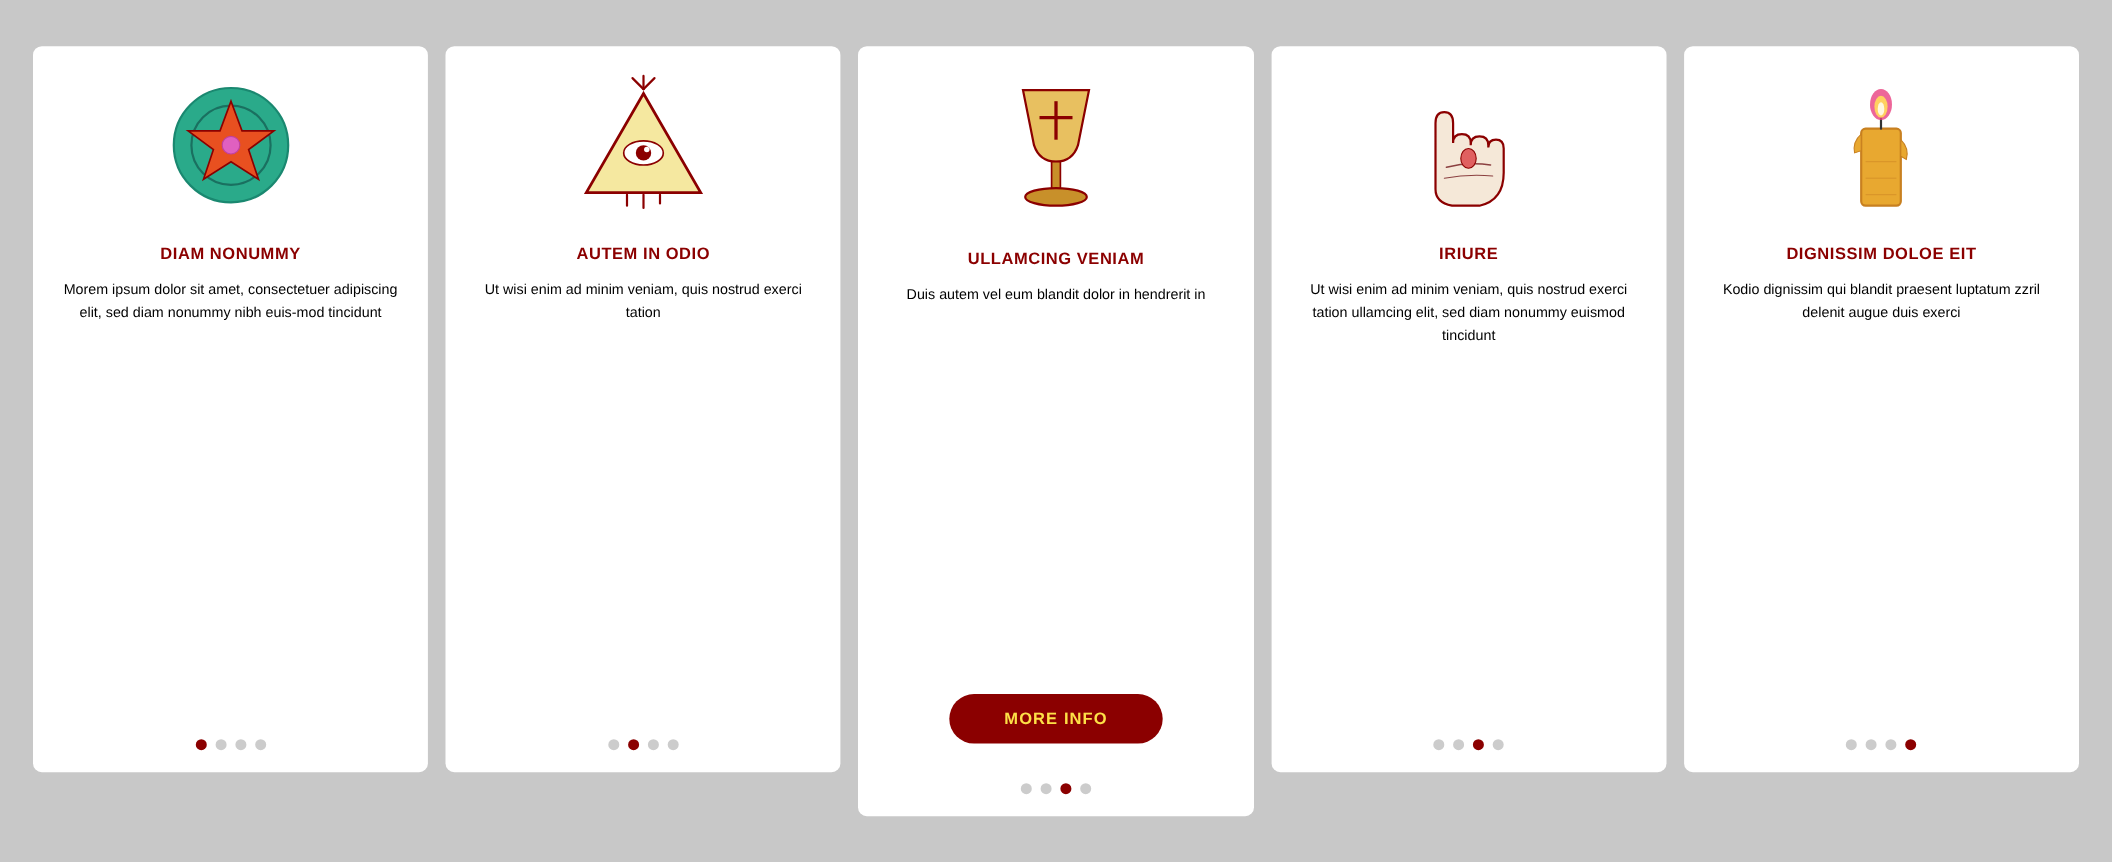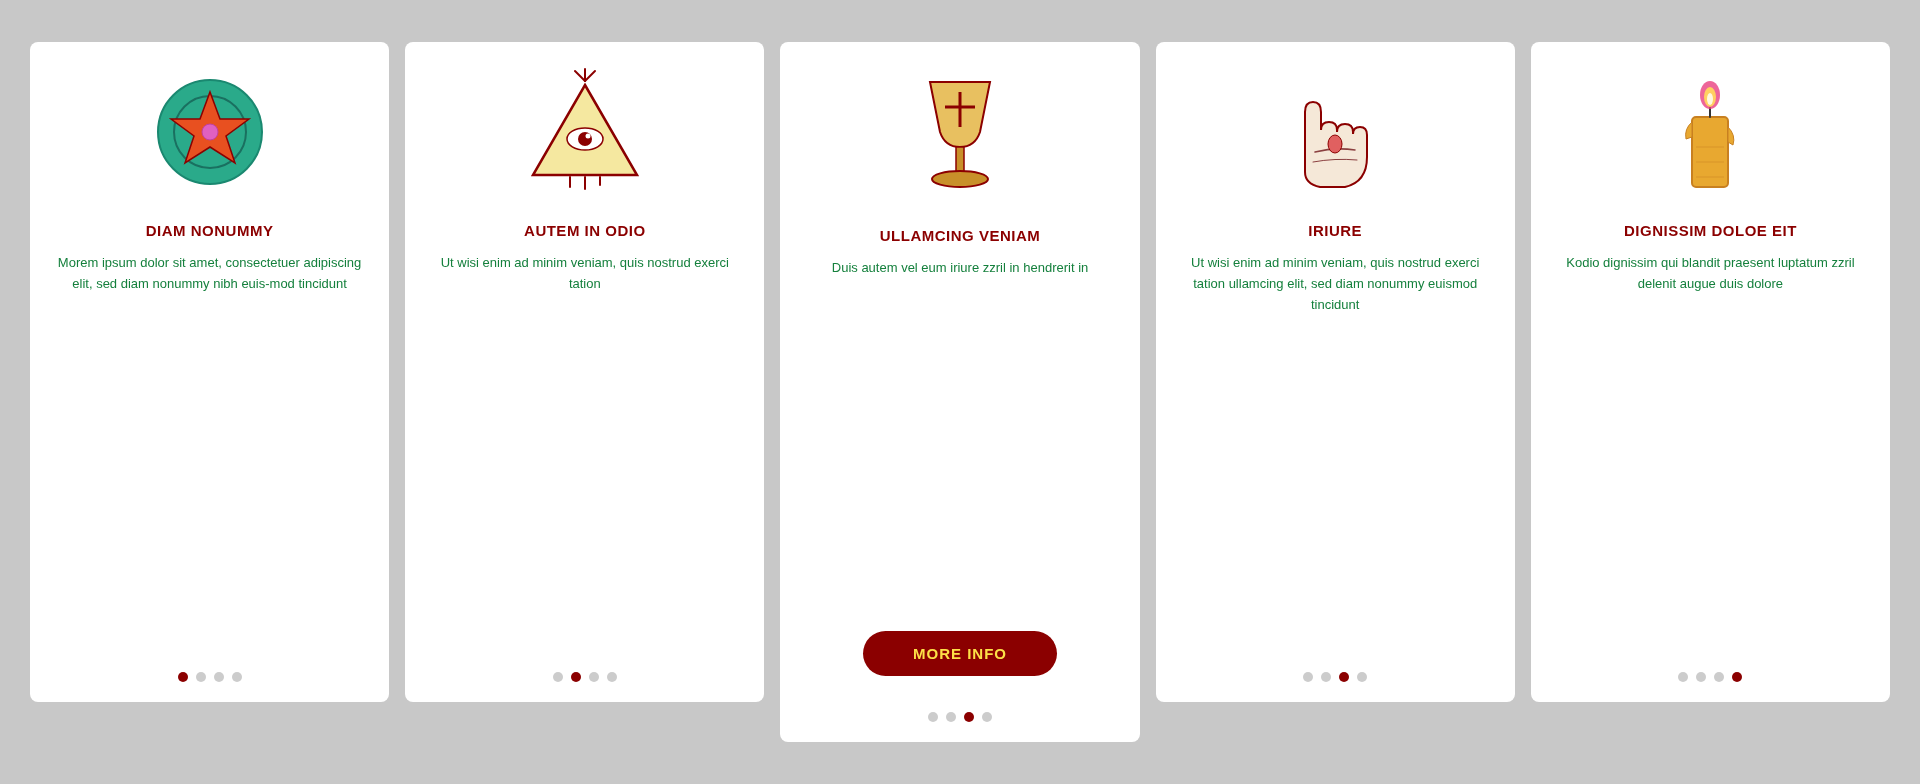--- a/index.html
+++ b/index.html
@@ -46,21 +46,21 @@
       font-size: 15px;
       font-weight: 800;
       color: #8b0000;
       text-align: center;
       margin-bottom: 14px;
       letter-spacing: 0.5px;
       text-transform: uppercase;
     }
     .card-text {
       font-size: 13px;
-      color: #15803d;
+      color: #000000;
       text-align: center;
       line-height: 1.6;
       flex: 1;
     }
     .more-info-btn {
       background: #8b0000;
       color: #fde047;
       border: none;
       border-radius: 30px;
       padding: 14px 50px;
@@ -155,21 +155,21 @@
 
         <line x1="50" y1="20" x2="50" y2="55" stroke="#8b0000" stroke-width="3"></line>
         <line x1="35" y1="35" x2="65" y2="35" stroke="#8b0000" stroke-width="3"></line>
 
         <rect x="46" y="75" width="8" height="30" fill="#c8902a" stroke="#8b0000" stroke-width="1.5"></rect>
 
         <ellipse cx="50" cy="107" rx="28" ry="8" fill="#c8902a" stroke="#8b0000" stroke-width="2"></ellipse>
       </svg>
     </div>
     <div class="card-title">ULLAMCING VENIAM</div>
-    <div class="card-text">Duis autem vel eum iriure zzril in hendrerit in</div>
+    <div class="card-text">Duis autem vel eum blandit dolor in hendrerit in</div>
     <button class="more-info-btn">MORE INFO</button>
     <div class="dots">
       <div class="dot"></div>
       <div class="dot"></div>
       <div class="dot active"></div>
       <div class="dot"></div>
     </div>
   </div>
 
   <div class="card">
@@ -215,21 +215,21 @@
         <ellipse cx="40" cy="30" rx="6" ry="10" fill="#ffd060"></ellipse>
 
         <ellipse cx="40" cy="32" rx="3" ry="6" fill="#fff8e0"></ellipse>
 
         <line x1="26" y1="80" x2="54" y2="80" stroke="#c88020" stroke-width="1" opacity="0.5"></line>
         <line x1="26" y1="95" x2="54" y2="95" stroke="#c88020" stroke-width="1" opacity="0.5"></line>
         <line x1="26" y1="110" x2="54" y2="110" stroke="#c88020" stroke-width="1" opacity="0.5"></line>
       </svg>
     </div>
     <div class="card-title">DIGNISSIM DOLOE EIT</div>
-    <div class="card-text">Kodio dignissim qui blandit praesent luptatum zzril delenit augue duis dolore</div>
+    <div class="card-text">Kodio dignissim qui blandit praesent luptatum zzril delenit augue duis exerci</div>
     <div class="dots">
       <div class="dot"></div>
       <div class="dot"></div>
       <div class="dot"></div>
       <div class="dot active"></div>
     </div>
   </div>
 
 </div>
 

